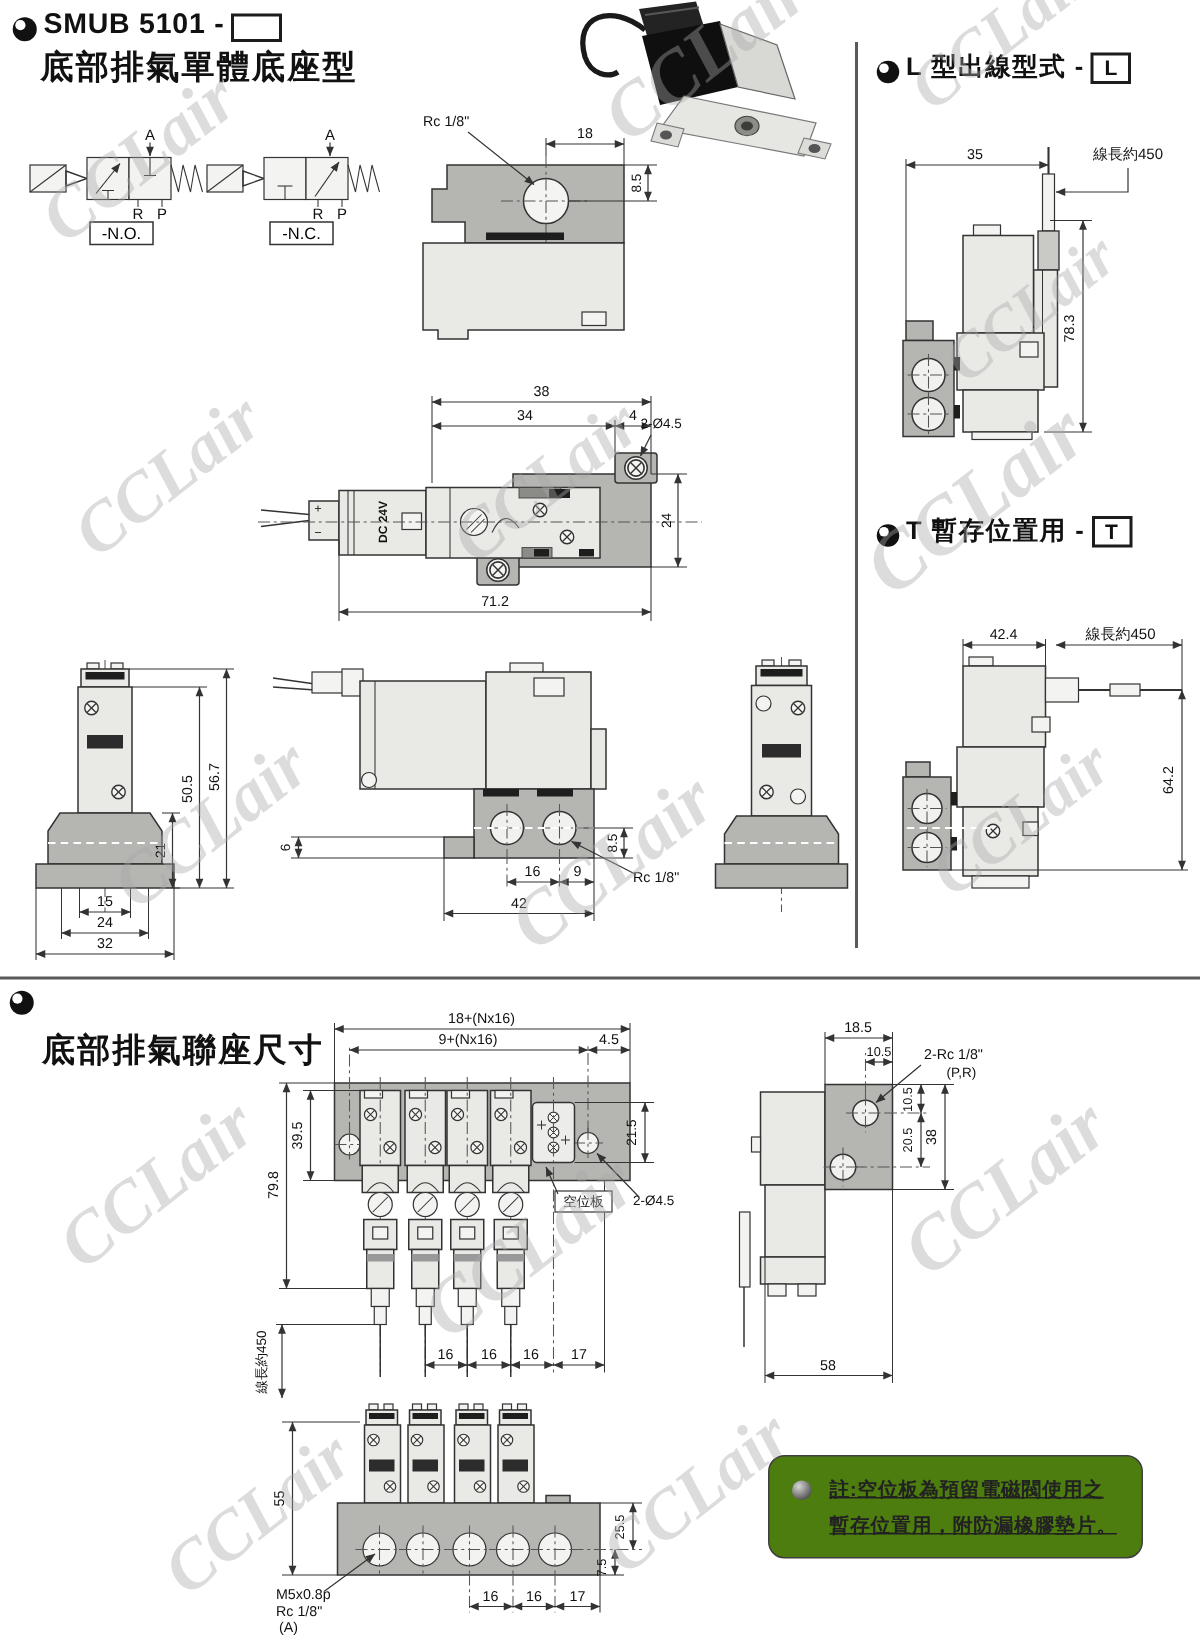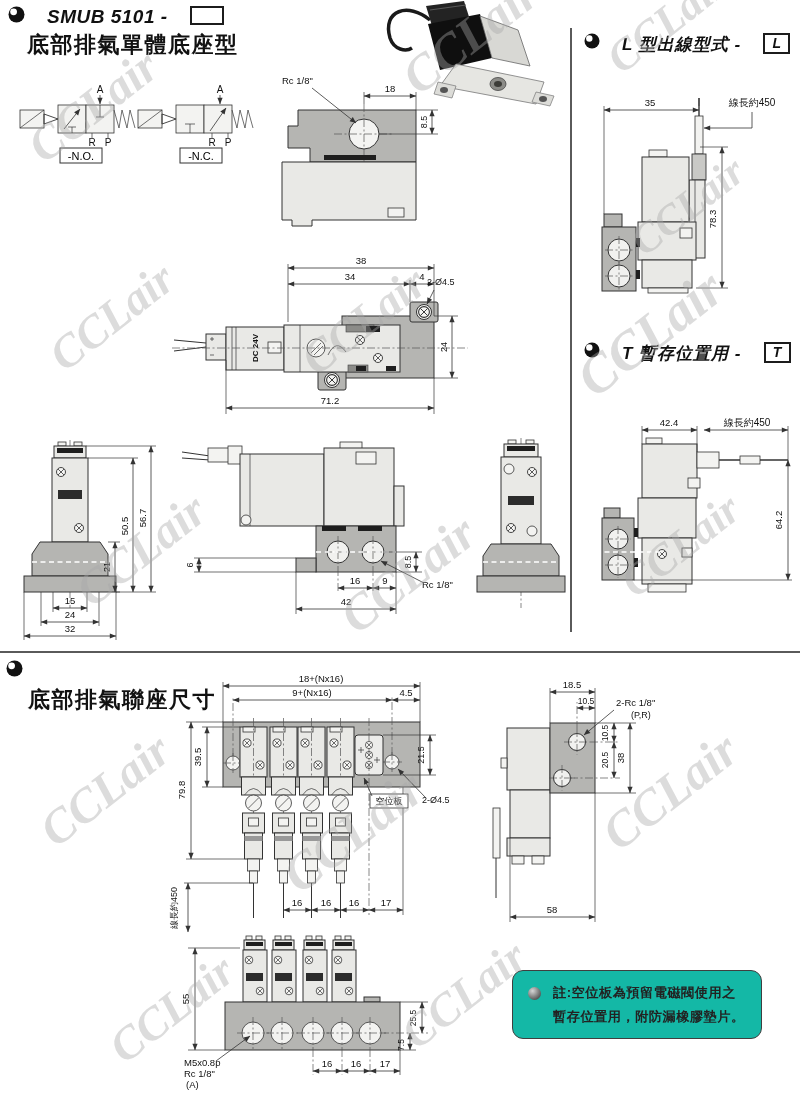--- a/index.html
+++ b/index.html
@@ -2,31 +2,31 @@
 <html><head>
 <meta charset="utf-8">
 <style>
   html,body{margin:0;padding:0;background:#fff;}
   .page{position:relative;width:800px;height:1094px;background:#fff;overflow:hidden;
         font-family:"Liberation Sans",sans-serif;color:#111;}
   .abs{position:absolute;}
   .wm{position:absolute;font-family:"Liberation Serif",serif;font-style:italic;font-weight:bold;
       color:rgba(168,168,168,.40);transform:rotate(-38deg);white-space:nowrap;z-index:6;pointer-events:none;}
   .z2{z-index:2;}
-  .hrow{display:flex;align-items:flex-start;gap:22px;font-style:italic;}
+  .hrow{display:flex;align-items:flex-end;gap:4px;}
   .h1{font-size:19px;font-weight:bold;letter-spacing:.5px;}
   .h2{font-size:22px;font-weight:bold;letter-spacing:1.5px;line-height:1.45;}
   .h3{font-size:17px;font-weight:bold;letter-spacing:1px;}
   .slotbox{display:inline-block;width:30px;height:15px;border:2px solid #1c1c1c;vertical-align:-1px;}
   .badge{display:inline-block;min-width:17px;padding:0 3px;border:2px solid #1c1c1c;font-weight:bold;
          font-size:14px;text-align:center;line-height:17px;}
   .vdiv{position:absolute;width:1.5px;background:#5a5a5a;z-index:2;}
   .hdiv{position:absolute;height:2px;background:#5a5a5a;z-index:2;}
-  .note{position:absolute;border:1.6px solid #3f3f3f;border-radius:11px;background:#14b8a6;z-index:4;
-        padding:10px 12px 8px 40px;font-size:13.2px;font-weight:bold;letter-spacing:.5px;line-height:1.85;color:#222;}
+  .note{position:absolute;border:1.6px solid #3f3f3f;border-radius:11px;background:#4d7c0f;z-index:4;
+        padding:10px 12px 8px 40px;font-size:13.2px;font-weight:bold;letter-spacing:.5px;line-height:1.85;color:#222;text-decoration:underline;}
   .note .bullet{position:absolute;left:15px;top:16px;width:13px;height:13px;border-radius:50%;
         background:radial-gradient(circle at 35% 30%,#d6d6d6,#2a2a2a);}
   svg{overflow:visible;}
   svg text{font-family:"Liberation Sans",sans-serif;}
   .ln{stroke:#333;stroke-width:1;fill:none;}
   .tn{stroke:#333;stroke-width:.7;fill:none;}
   .fl{fill:#e9e9e6;stroke:#333;stroke-width:1;}
   .fl2{fill:#f3f3f1;stroke:#333;stroke-width:.8;}
   .fm{fill:#b5b5b2;stroke:#333;stroke-width:1;}
   .fm2{fill:#c9c9c6;stroke:#333;stroke-width:.9;}

